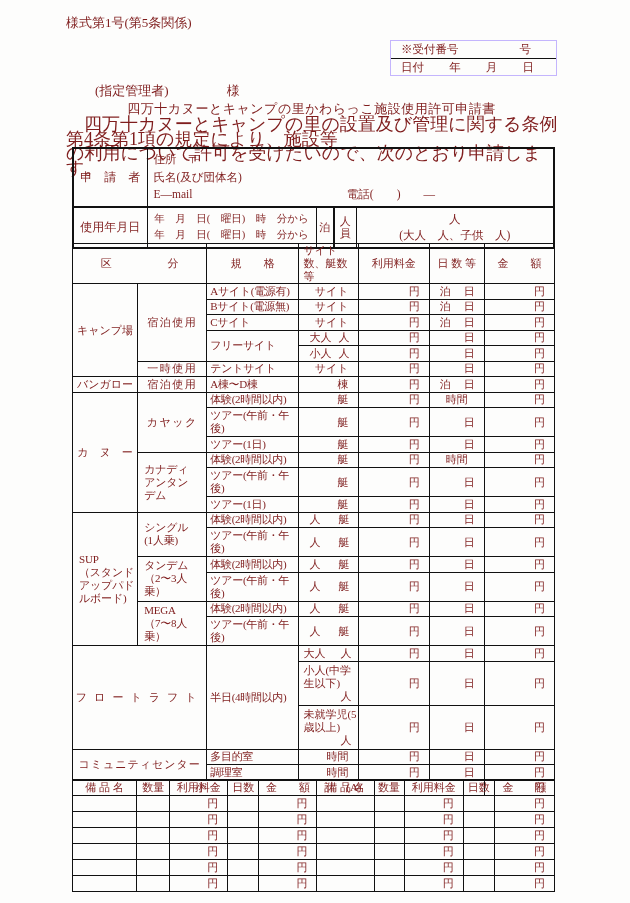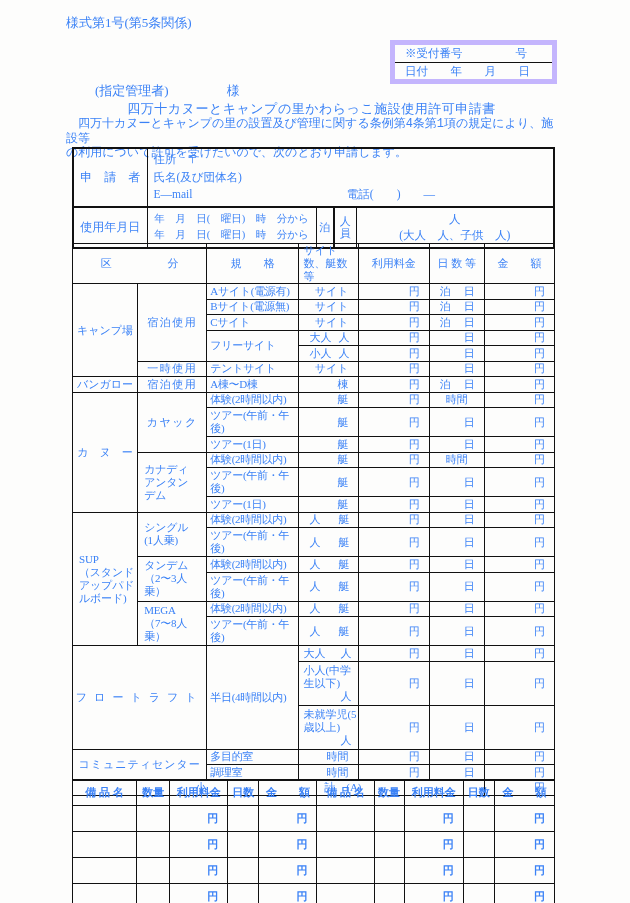--- a/index.html
+++ b/index.html
@@ -1,33 +1,33 @@
 <!DOCTYPE html>
 <html><head>
 <meta charset="utf-8">
 <style>
   * { margin:0; padding:0; box-sizing:border-box; }
   body { background:#e8e8e8; font-family:"Liberation Serif","DejaVu Serif",serif; }
   .page {
-    position:relative; width:630px; height:903px; background:#fdfdfc; color:#3b82f6;
+    position:relative; width:630px; height:903px; background:#fdfdfc; color:#7f1d1d;
     margin:0 auto; overflow:hidden;
   }
   .abs { position:absolute; }
 
   
   .form-number { left:66px; top:14px; font-size:13px; }
-  .reception { left:390px; top:40px; width:167px; border:5px solid #c4b5fd; font-size:11.5px; }
+  .reception { left:390px; top:40px; width:167px; border:1px solid #c4b5fd; font-size:11.5px; }
   .reception .r-row { display:flex; align-items:center; height:17px; padding:0 0 0 10px; }
   .reception .r-row + .r-row { border-top:1px solid #111; }
   .r1 { justify-content:space-between; padding-right:25px !important; }
   .r2 { justify-content:space-between; padding-right:22px !important; }
   .addressee { left:95px; top:82px; font-size:13px; }
   .addressee .hono { margin-left:58px; }
   .doc-title { left:66px; top:100px; width:491px; text-align:center; font-size:13px; letter-spacing:0.5px; }
-  .body-text { left:66px; top:117px; width:493px; font-size:12px; line-height:14.5px;font-family:Liberation Mono, monospace; }
+  .body-text { left:66px; top:117px; width:493px; font-size:18px; line-height:14.5px; }
 
   
   table { border-collapse:collapse; table-layout:fixed; width:483px; }
   td { border:1px solid #111; font-size:11px; line-height:13px; vertical-align:middle; overflow:hidden; }
 
   
   .topbox { left:72px; top:147px; }
   .topbox table { border:2px solid #111; }
   .applicant-cell { padding:2px 0 2px 6px; font-size:11.5px; }
   .applicant-cell .line { height:17.5px; display:flex; align-items:center; }
@@ -58,21 +58,21 @@
   .pair { display:flex; justify-content:space-between; align-items:center; padding:0 8px 0 10px; }
   .yen { text-align:right; padding-right:9px; }
   .days { display:flex; justify-content:flex-end; align-items:center; gap:13px; padding-right:9px; }
   .hours { text-align:center; }
   .cwrap { padding:1px 0 1px 4px; text-align:left; line-height:13px; }
   .cwrap .tail { text-align:right; padding-right:6px; }
   .subtotal { display:flex; justify-content:center; align-items:center; gap:118px; }
 
   
   .equiptable { left:72px; top:779px; margin-top:0; }
-  .equiptable tr { height:26px;font-weight:bold; }
+  .equiptable tr { height:16px; }
   .equiptable .th { font-size:11px; }
 </style>
 </head>
 <body>
 
 <div class="page">
 
   <div class="abs form-number">様式第1号(第5条関係)</div>
 
   <div class="abs reception">

